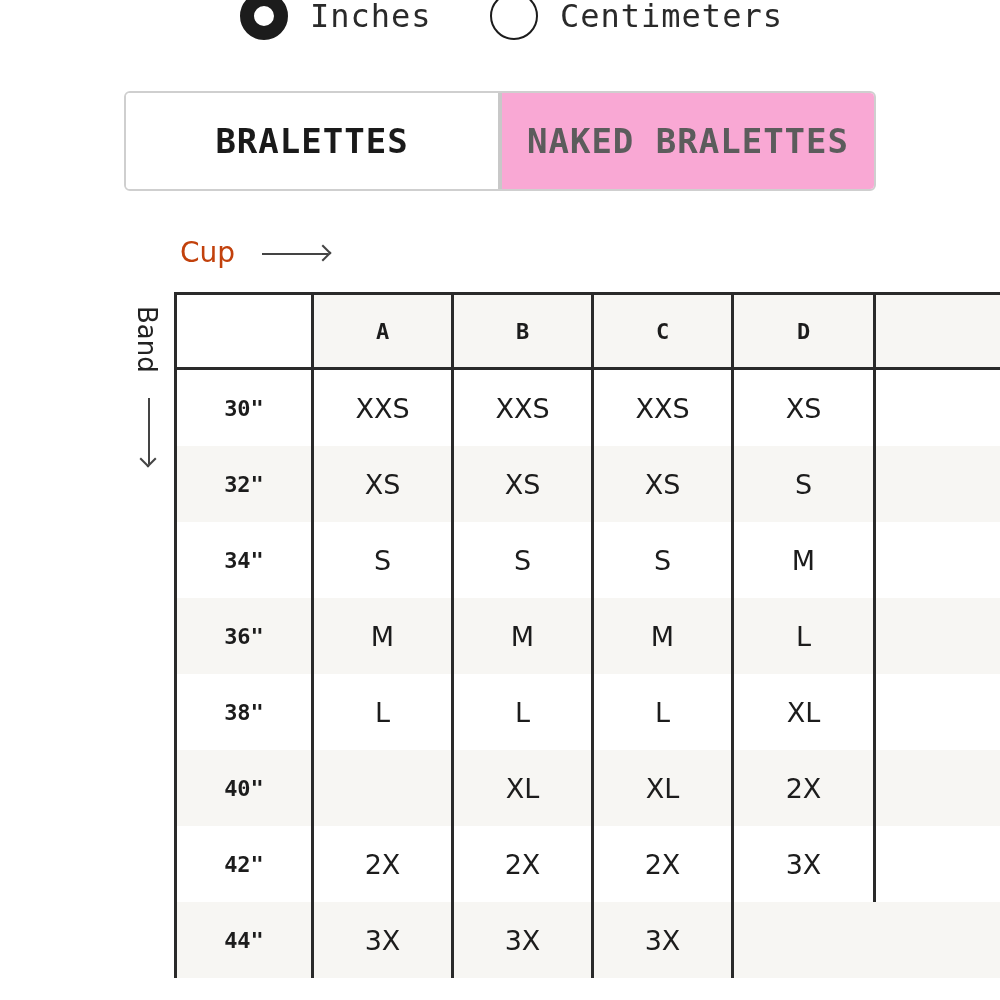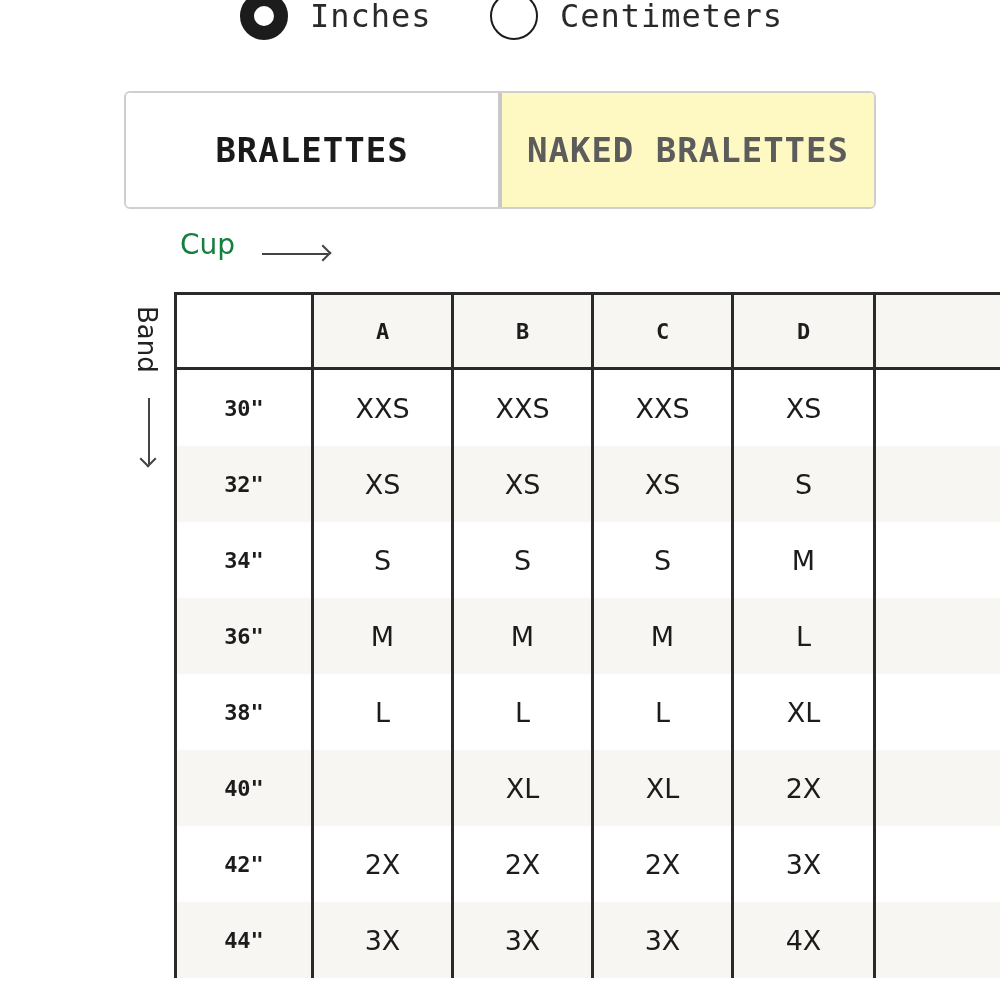--- a/index.html
+++ b/index.html
@@ -10,29 +10,29 @@
   .unit-row { position:absolute; top:-8px; left:0; width:1000px; height:58px; }
   .radio { position:absolute; top:0; display:flex; align-items:center; cursor:pointer; }
   .radio .circle { width:48px; height:48px; border-radius:50%; box-sizing:border-box; }
   .radio.sel .circle { border:14px solid #1c1c1c; background:#fff; }
   .radio.unsel .circle { border:2px solid #1c1c1c; background:#fff; }
   .radio .lbl { font-family:"DejaVu Sans Mono", monospace; font-size:32px; letter-spacing:1px; color:#2a2a2a; margin-left:22px; }
   #r-in { left:240px; }
   #r-cm { left:490px; }
 
   
-  .tabs { position:absolute; left:124px; top:91px; width:752px; height:118px;
+  .tabs { position:absolute; left:124px; top:91px; width:752px; height:100px;
           border:2px solid #cfcfcf; border-radius:6px; box-sizing:border-box; display:flex; overflow:hidden; background:#fff; }
   .tab { display:flex; align-items:center; justify-content:center; cursor:pointer;
          font-family:"DejaVu Sans Mono", monospace; font-weight:bold; font-size:34px; letter-spacing:1px; }
   .tab.active { width:376px; color:#1a1a1a; background:#fff; border-right:4px solid #c8c8c8; box-sizing:border-box; }
-  .tab.inactive { flex:1; color:#5c5c5c; background:#fef9c3; }
+  .tab.inactive { flex:1; color:#5c5c5c; background:#f9a8d4; }
 
   
-  .cup-label { position:absolute; left:180px; top:228px; font-size:28px; color:#15803d; }
+  .cup-label { position:absolute; left:180px; top:236px; font-size:28px; color:#c2410c; }
   .cup-arrow { position:absolute; left:262px; top:253px; width:66px; height:2px; background:#444; }
   .cup-arrow::after { content:""; position:absolute; right:-1px; top:-6px; width:12px; height:12px;
                       border-right:2px solid #444; border-top:2px solid #444; transform:rotate(45deg); box-sizing:border-box; }
   .band-label { position:absolute; left:132px; top:306px; font-size:26px; color:#222;
                 writing-mode:vertical-rl; transform:none; }
   .band-arrow { position:absolute; left:148px; top:398px; width:2px; height:66px; background:#444; }
   .band-arrow::after { content:""; position:absolute; left:-6px; bottom:-1px; width:12px; height:12px;
                        border-right:2px solid #444; border-bottom:2px solid #444; transform:rotate(45deg); box-sizing:border-box; }
 
   
@@ -130,15 +130,14 @@
     <div class="cell">2X</div>
     <div class="cell">2X</div>
     <div class="cell">2X</div>
     <div class="cell last">3X</div>
   </div>
   <div class="row shade">
     <div class="cell band">44"</div>
     <div class="cell">3X</div>
     <div class="cell">3X</div>
     <div class="cell">3X</div>
-    <div class="cell last">4X</div>
   </div>
 </div>
 
 </body></html>

